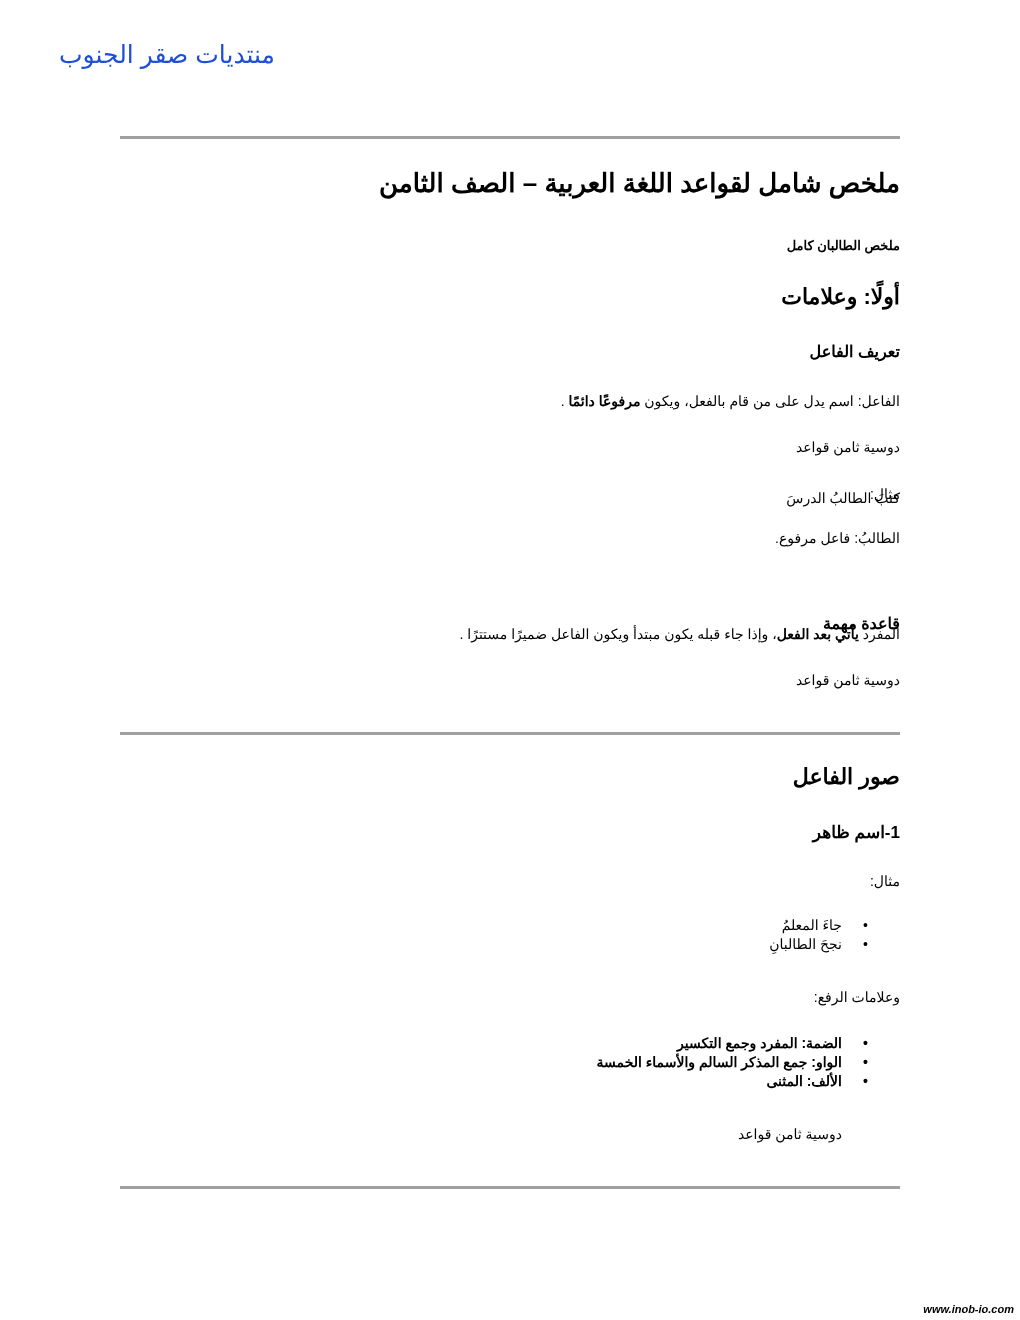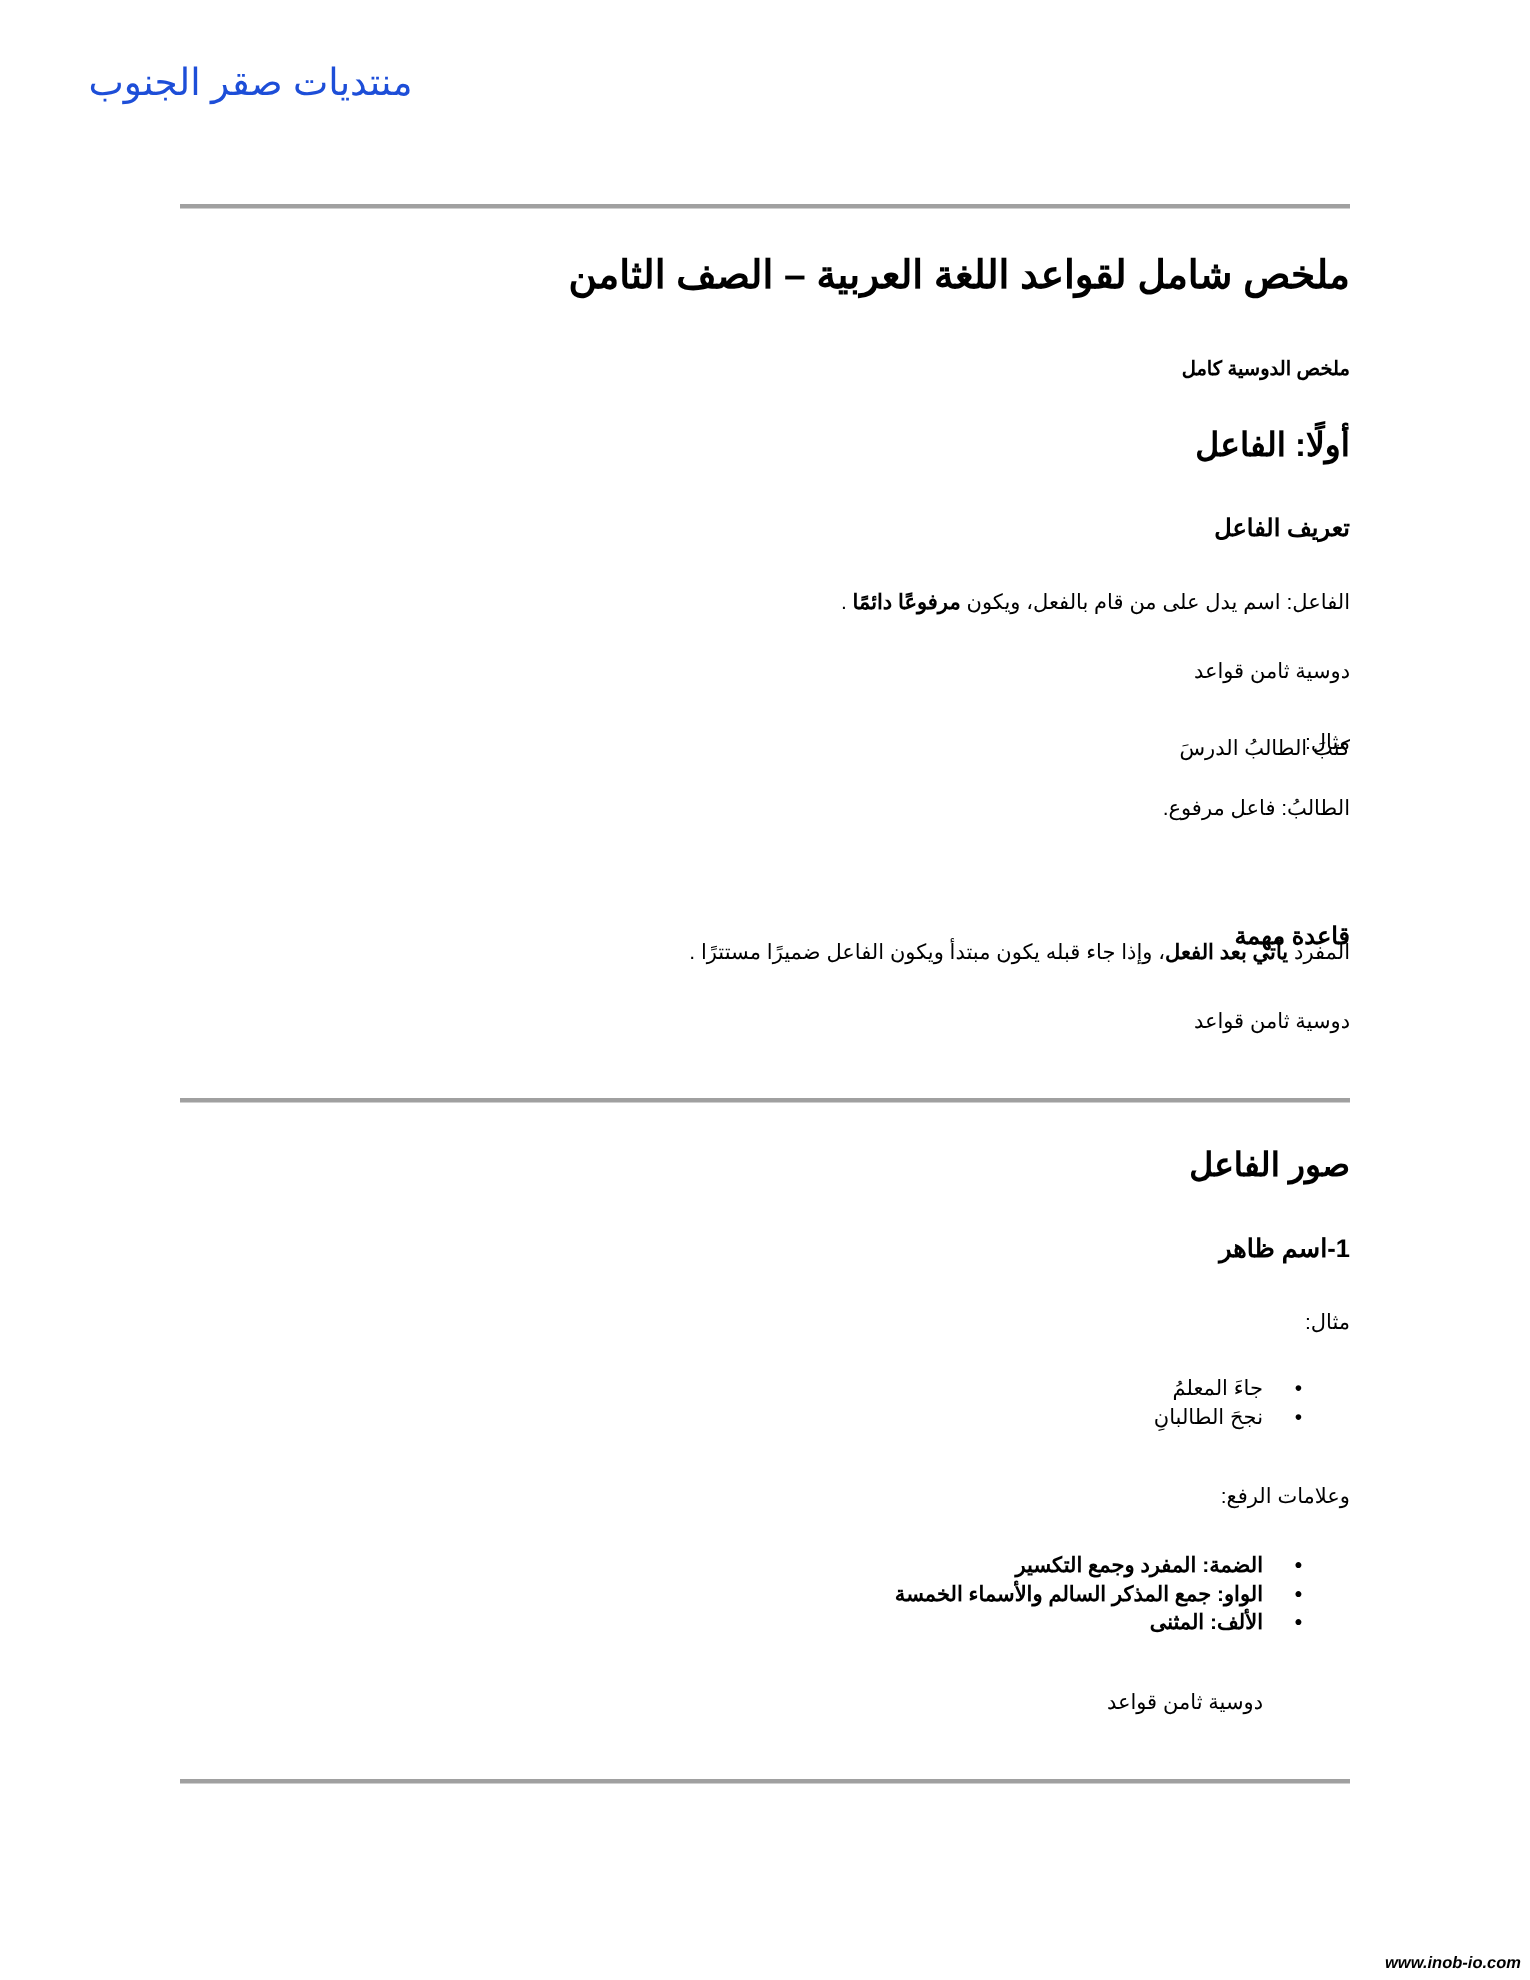--- a/index.html
+++ b/index.html
@@ -22,23 +22,23 @@
   .footer-url { right:6px; top:1303px; font-size:11px; font-weight:bold; font-style:italic; color:#000; direction:ltr; }
 </style>
 </head>
 <body>
 
 <div class="abs site-title">منتديات صقر الجنوب</div>
 
 <div class="abs hr" style="top:136px;"></div>
 
 <div class="abs col rtl h1" style="top:168px;">ملخص شامل لقواعد اللغة العربية – الصف الثامن</div>
-<div class="abs col rtl sub" style="top:238px;">ملخص الدوسية كامل</div>
+<div class="abs col rtl sub" style="top:238px;">ملخص الطالبان كامل</div>
 
-<div class="abs col rtl h2" style="top:284px;">أولًا: الفاعل</div>
+<div class="abs col rtl h2" style="top:284px;">أولًا: وعلامات</div>
 <div class="abs col rtl h3" style="top:342px;">تعريف الفاعل</div>
 
 <div class="abs col rtl p" style="top:391px;">
   <span>الفاعل: اسم يدل على من قام بالفعل، ويكون </span><b>مرفوعًا دائمًا</b><span> .</span>
 </div>
 
 <div class="abs col rtl p" style="top:437px;">دوسية ثامن قواعد</div>
 
 <div class="abs col rtl p" style="top:484px;">مثال:</div>
 <div class="abs col rtl p" style="top:488px;">كتبَ الطالبُ الدرسَ</div>

